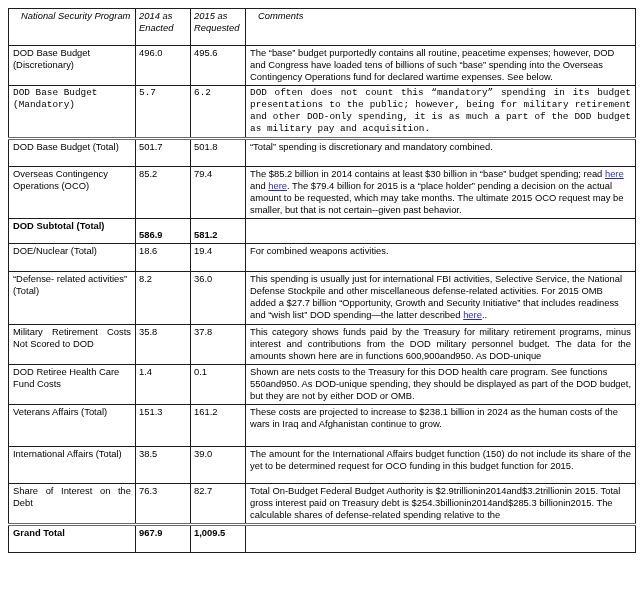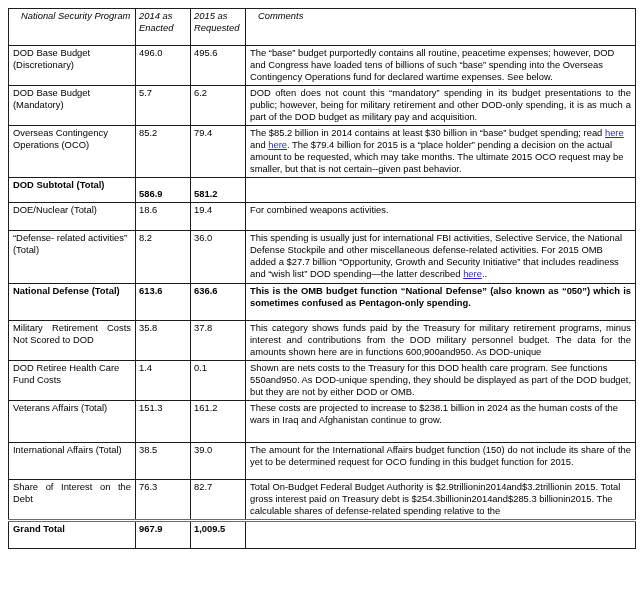--- a/index.html
+++ b/index.html
@@ -49,25 +49,31 @@
         <th class="col-comment">Comments</th>
       </tr>
     </thead>
     <tbody>
         <tr style="height: 40px;">
           <td class="col-program">DOD Base Budget (Discretionary)</td>
           <td class="col-num">496.0</td>
           <td class="col-num">495.6</td>
           <td class="col-comment"><span>The “base” budget purportedly contains all routine, peacetime expenses; however, DOD and Congress have loaded tens of billions of such “base” spending into the Overseas Contingency Operations fund for declared wartime expenses.  See below.</span></td>
         </tr>
-        <tr style="height: 32px;">
+        <tr style="height: 32px; font-family: Liberation Mono, monospace;">
           <td class="col-program">DOD Base Budget (Mandatory)</td>
           <td class="col-num">5.7</td>
           <td class="col-num">6.2</td>
           <td class="col-comment justify"><span>DOD often does not count this “mandatory” spending in its budget presentations to the public; however, being for military retirement and other DOD-only spending, it is as much a part of the DOD budget as military pay and acquisition.</span></td>
+        </tr>
+        <tr class="heavy-top" style="height: 28px;">
+          <td class="col-program">DOD Base Budget (Total)</td>
+          <td class="col-num">501.7</td>
+          <td class="col-num">501.8</td>
+          <td class="col-comment"><span>“Total” spending is discretionary and mandatory combined.</span></td>
         </tr>
         <tr style="height: 47px; padding-left: 28px;">
           <td class="col-program">Overseas Contingency Operations (OCO)</td>
           <td class="col-num">85.2</td>
           <td class="col-num">79.4</td>
           <td class="col-comment"><span>The $85.2 billion in 2014 contains at least $30 billion in “base” budget spending; read </span><span class="link">here</span><span> and </span><span class="link">here</span><span>.  The $79.4 billion for 2015 is a “place holder” pending a decision on the actual amount to be requested, which may take months.  The ultimate 2015 OCO request may be smaller, but that is not certain--given past behavior.</span></td>
         </tr>
         <tr class="bold" style="height: 25px;">
           <td class="col-program">DOD Subtotal (Total)</td>
           <td class="col-num v-bottom">586.9</td>
@@ -78,26 +84,20 @@
           <td class="col-program">DOE/Nuclear (Total)</td>
           <td class="col-num">18.6</td>
           <td class="col-num">19.4</td>
           <td class="col-comment"><span>For combined weapons activities.</span></td>
         </tr>
         <tr style="height: 53px;">
           <td class="col-program">“Defense- related activities” (Total)</td>
           <td class="col-num">8.2</td>
           <td class="col-num">36.0</td>
           <td class="col-comment"><span>This spending is usually just for international FBI activities, Selective Service, the National Defense Stockpile and other miscellaneous defense-related activities.  For 2015 OMB added a $27.7 billion “Opportunity, Growth and Security Initiative” that includes readiness and “wish list” DOD spending—the latter described </span><span class="link">here</span><span>..</span></td>
-        </tr>
-        <tr class="bold" style="height: 37px;">
-          <td class="col-program justify">National Defense (Total)</td>
-          <td class="col-num">613.6</td>
-          <td class="col-num">636.6</td>
-          <td class="col-comment justify"><span>This is the OMB budget function “National Defense” (also known as “050”) which is sometimes confused as Pentagon-only spending.</span></td>
         </tr>
         <tr style="height: 40px;">
           <td class="col-program justify">Military Retirement Costs Not Scored to DOD</td>
           <td class="col-num">35.8</td>
           <td class="col-num">37.8</td>
           <td class="col-comment justify"><span>This category shows funds paid by the Treasury for military retirement programs, minus interest and contributions from the DOD military personnel budget. The data for the amounts shown here are in functions 600,900and950. As DOD-unique</span></td>
         </tr>
         <tr style="height: 38px;">
           <td class="col-program">DOD Retiree Health Care Fund Costs</td>
           <td class="col-num">1.4</td>

